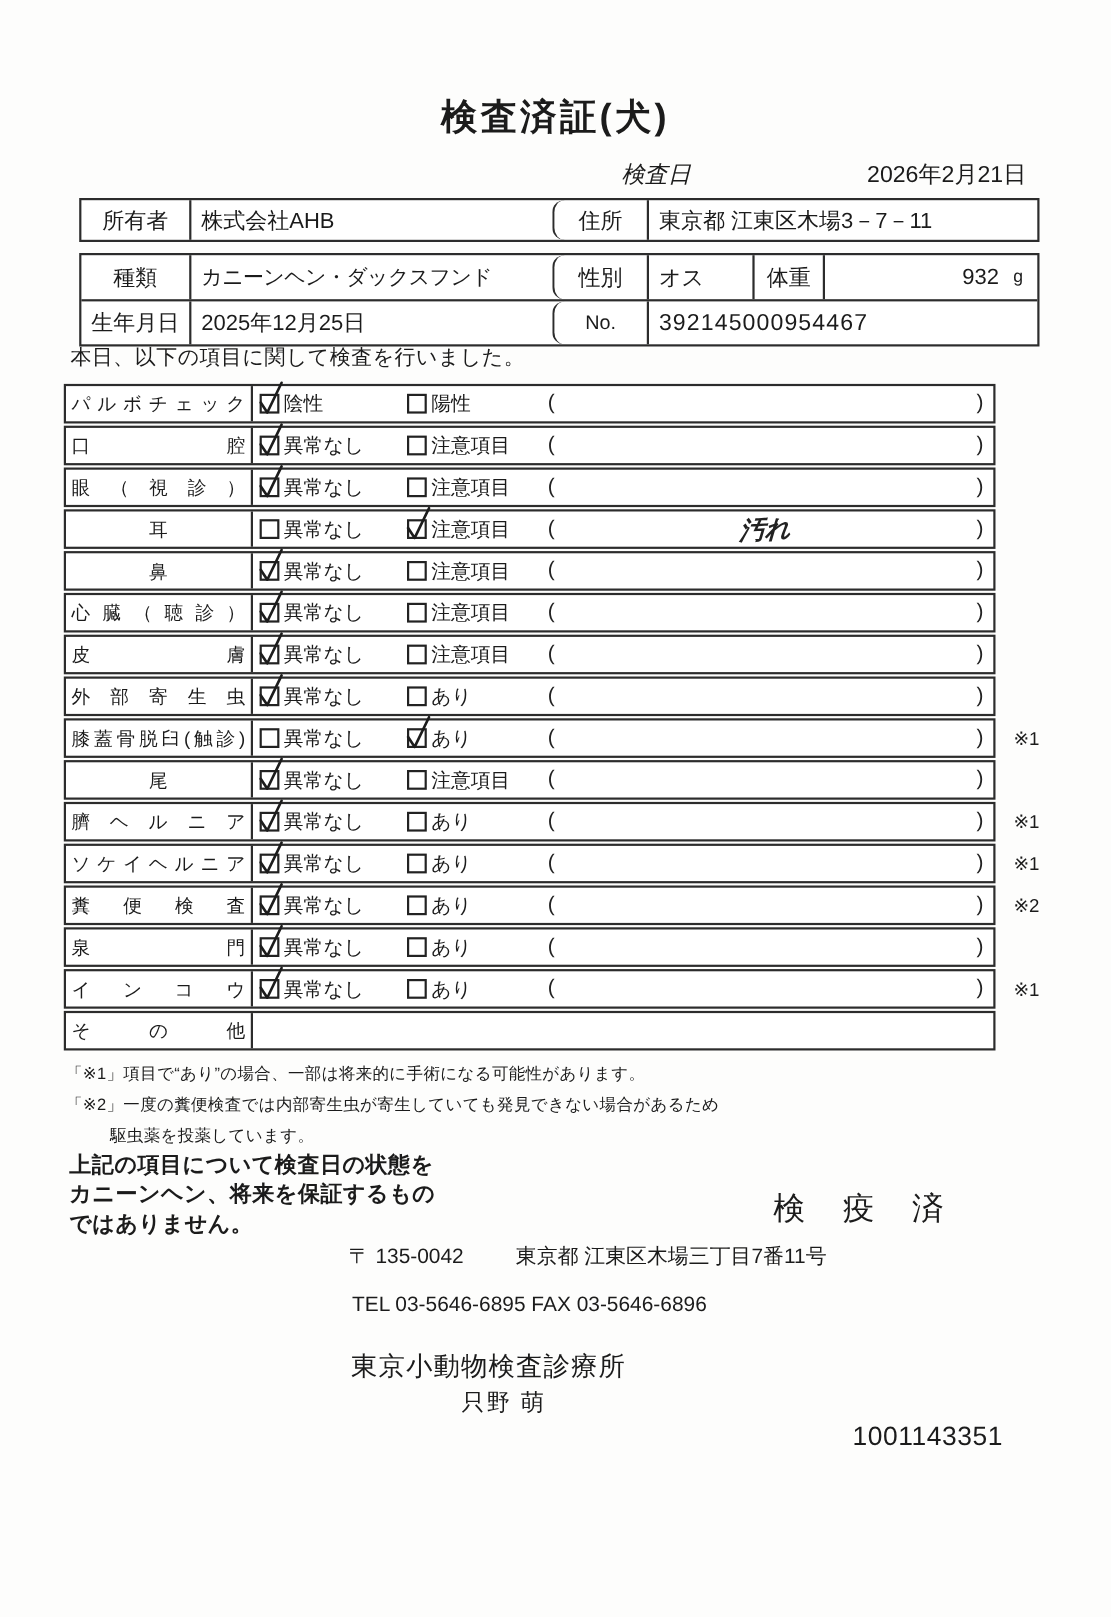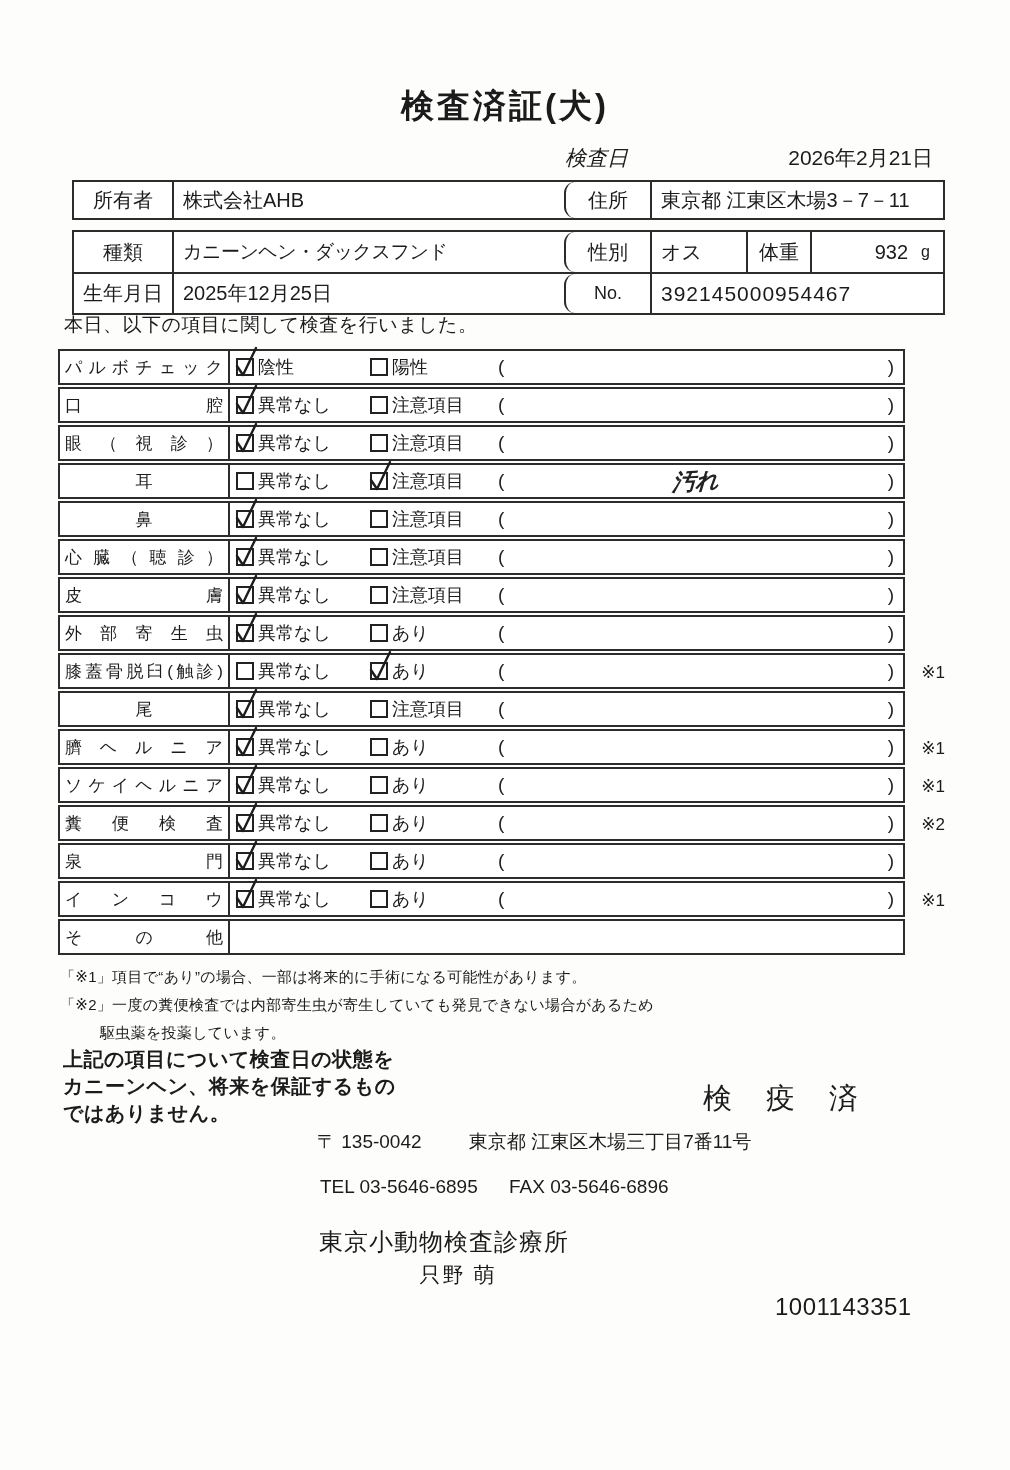--- a/index.html
+++ b/index.html
@@ -21,21 +21,21 @@
   .owner-table { top:180px; height:40px; }
   .pet-table   { top:230px; height:85px; }
   .info-row { display:flex; align-items:stretch; height:36px; }
   .pet-table .info-row { height:40px; }
   .pet-table .info-row + .info-row { border-top:2px solid #2c2c2c; height:39px; }
   .cell { display:flex; align-items:center; box-sizing:border-box; font-size:20px; overflow:hidden; white-space:nowrap; }
   .cell + .cell { border-left:2px solid #2c2c2c; }
   .cell.label { justify-content:center; }
   .cell.value { padding-left:9px; }
   .w-label1 { width:98px; flex:none; }
-  .w-val1   { width:392px; flex:none; }
+  .w-val1   { width:330px; flex:none; }
   .w-label2 { width:86px; flex:none;border-radius:11px; }
   .w-val2   { width:96px; flex:none; }
   .w-label3 { width:64px; flex:none; }
   .w-rest   { flex:1; }
   .weight-cell { justify-content:flex-end; padding-right:13px; }
   .weight-unit { font-size:16px; margin-left:13px; }
   .no-label { font-size:18px; }
   .no-value { font-size:21px; letter-spacing:1px; }
   .breed-value { font-size:19px; letter-spacing:-0.5px; }
 
@@ -70,21 +70,21 @@
   
   .footnotes { position:absolute; top:963px; left:60px; font-size:15px; line-height:28px; letter-spacing:0.3px; }
   .footnote-indent { padding-left:40px; }
 
   
   .disclaimer { position:absolute; top:1046px; left:63px; font-size:20px; font-weight:700; line-height:27px; letter-spacing:0.5px; }
   .stamp { position:absolute; top:1079px; left:703px; font-size:29px; letter-spacing:13px; white-space:nowrap; }
   .postal-line { position:absolute; top:1129px; left:317px; font-size:19px; white-space:nowrap; }
   .postal-code { margin-right:42px; }
   .tel-line { position:absolute; top:1176px; left:320px; font-size:19px; white-space:nowrap; }
-  .tel-number { margin-right:26px; }
+  .tel-number { }
   .clinic-name { position:absolute; top:1226px; left:319px; font-size:24px; letter-spacing:1px; }
   .examiner { position:absolute; top:1261px; left:319px; width:278px; text-align:center; font-size:21px; letter-spacing:2px; }
   .serial { position:absolute; top:1293px; left:775px; font-size:24px; letter-spacing:0.5px; }
 </style>
 </head>
 <body>
 
 <div class="page">
 
   <div class="doc-title">検査済証(犬)</div>

